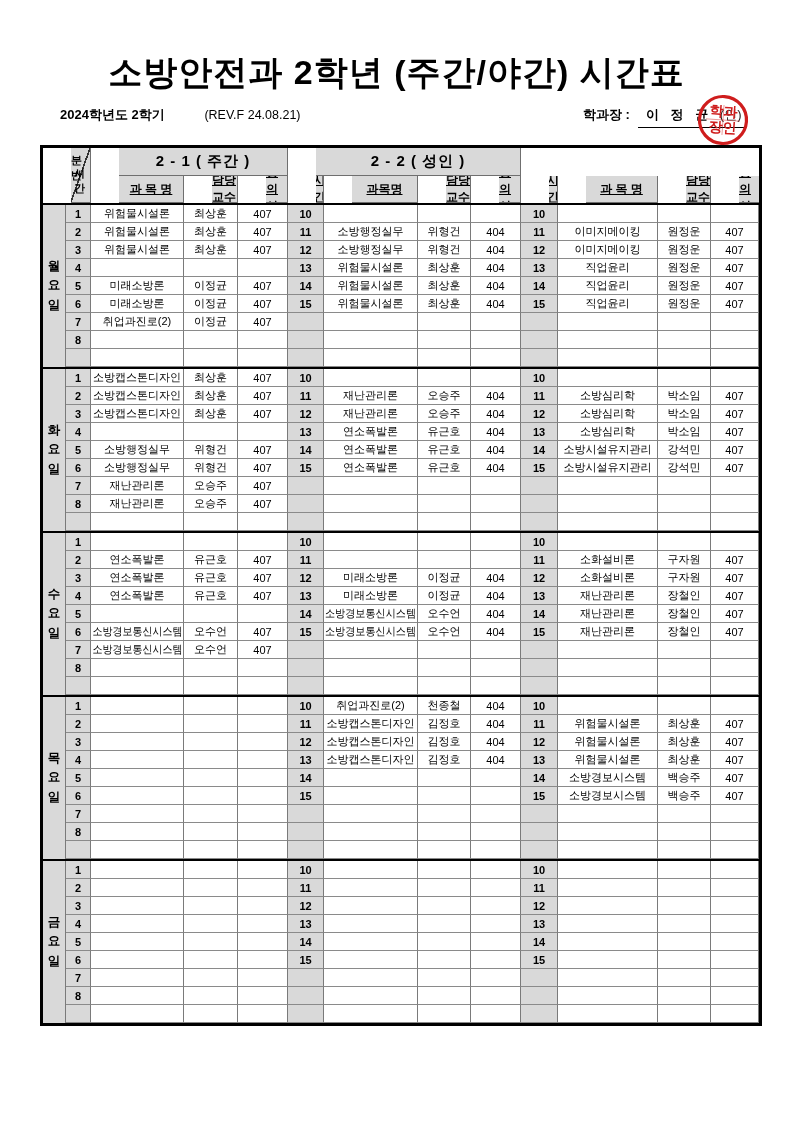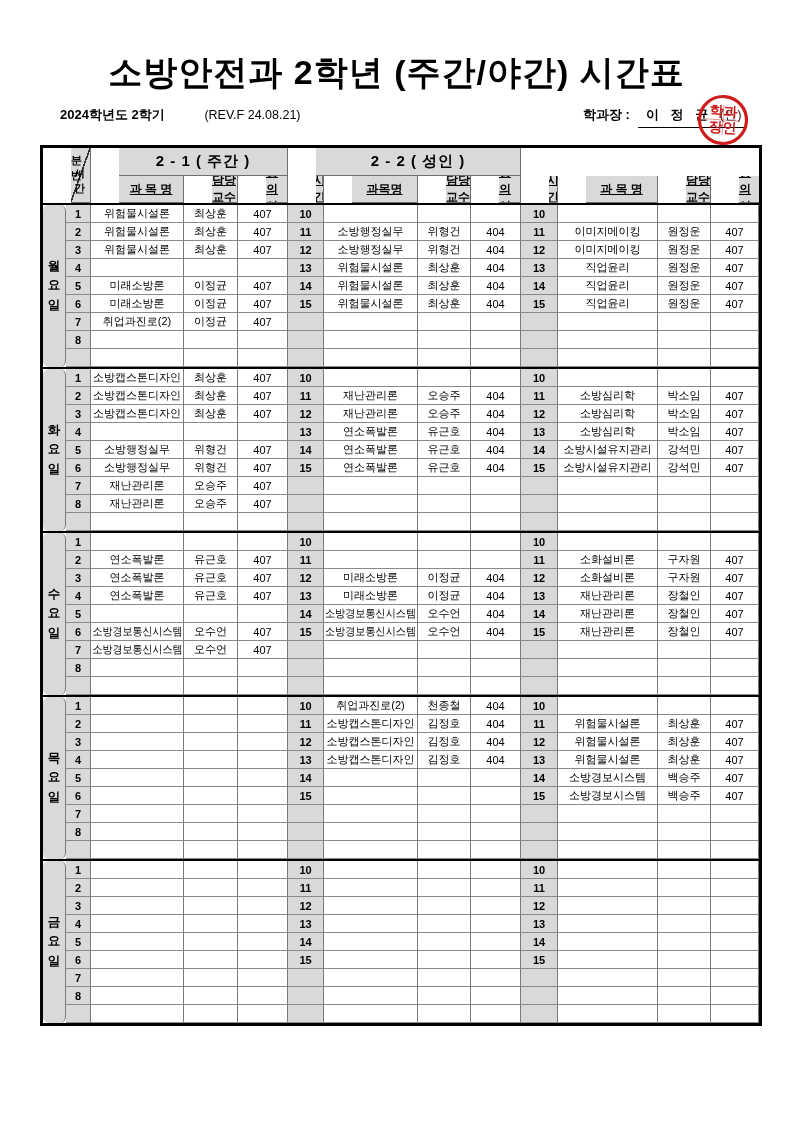--- a/index.html
+++ b/index.html
@@ -59,21 +59,21 @@
   .day-block{
     display:grid;grid-template-columns:var(--cols);grid-auto-rows:18px;
     border-bottom:2px solid #000;
   }
   .day-block:last-child{border-bottom:none;}
   .cell{
     box-sizing:border-box;border-right:1px solid #7a7a7a;border-bottom:1px solid #8a8a8a;
     display:flex;align-items:center;justify-content:center;
     font-size:11px;overflow:hidden;background:#fff;
   }
-  .day-cell{grid-column:1;grid-row:1 / span 9;background:#d9d9d9;border-bottom:none;border-radius:6px;}
+  .day-cell{grid-column:1;grid-row:1 / span 9;background:#d9d9d9;border-bottom:none;}
   .day-text{
     display:block;width:1em;line-height:1.55;word-break:break-all;
     text-align:center;font-size:12.5px;font-weight:700;
   }
   .cell.time{background:#d9d9d9;font-weight:700;}
   .ct{display:inline-block;white-space:nowrap;transform-origin:50% 50%;}
 </style>
 </head>
 <body>
 

